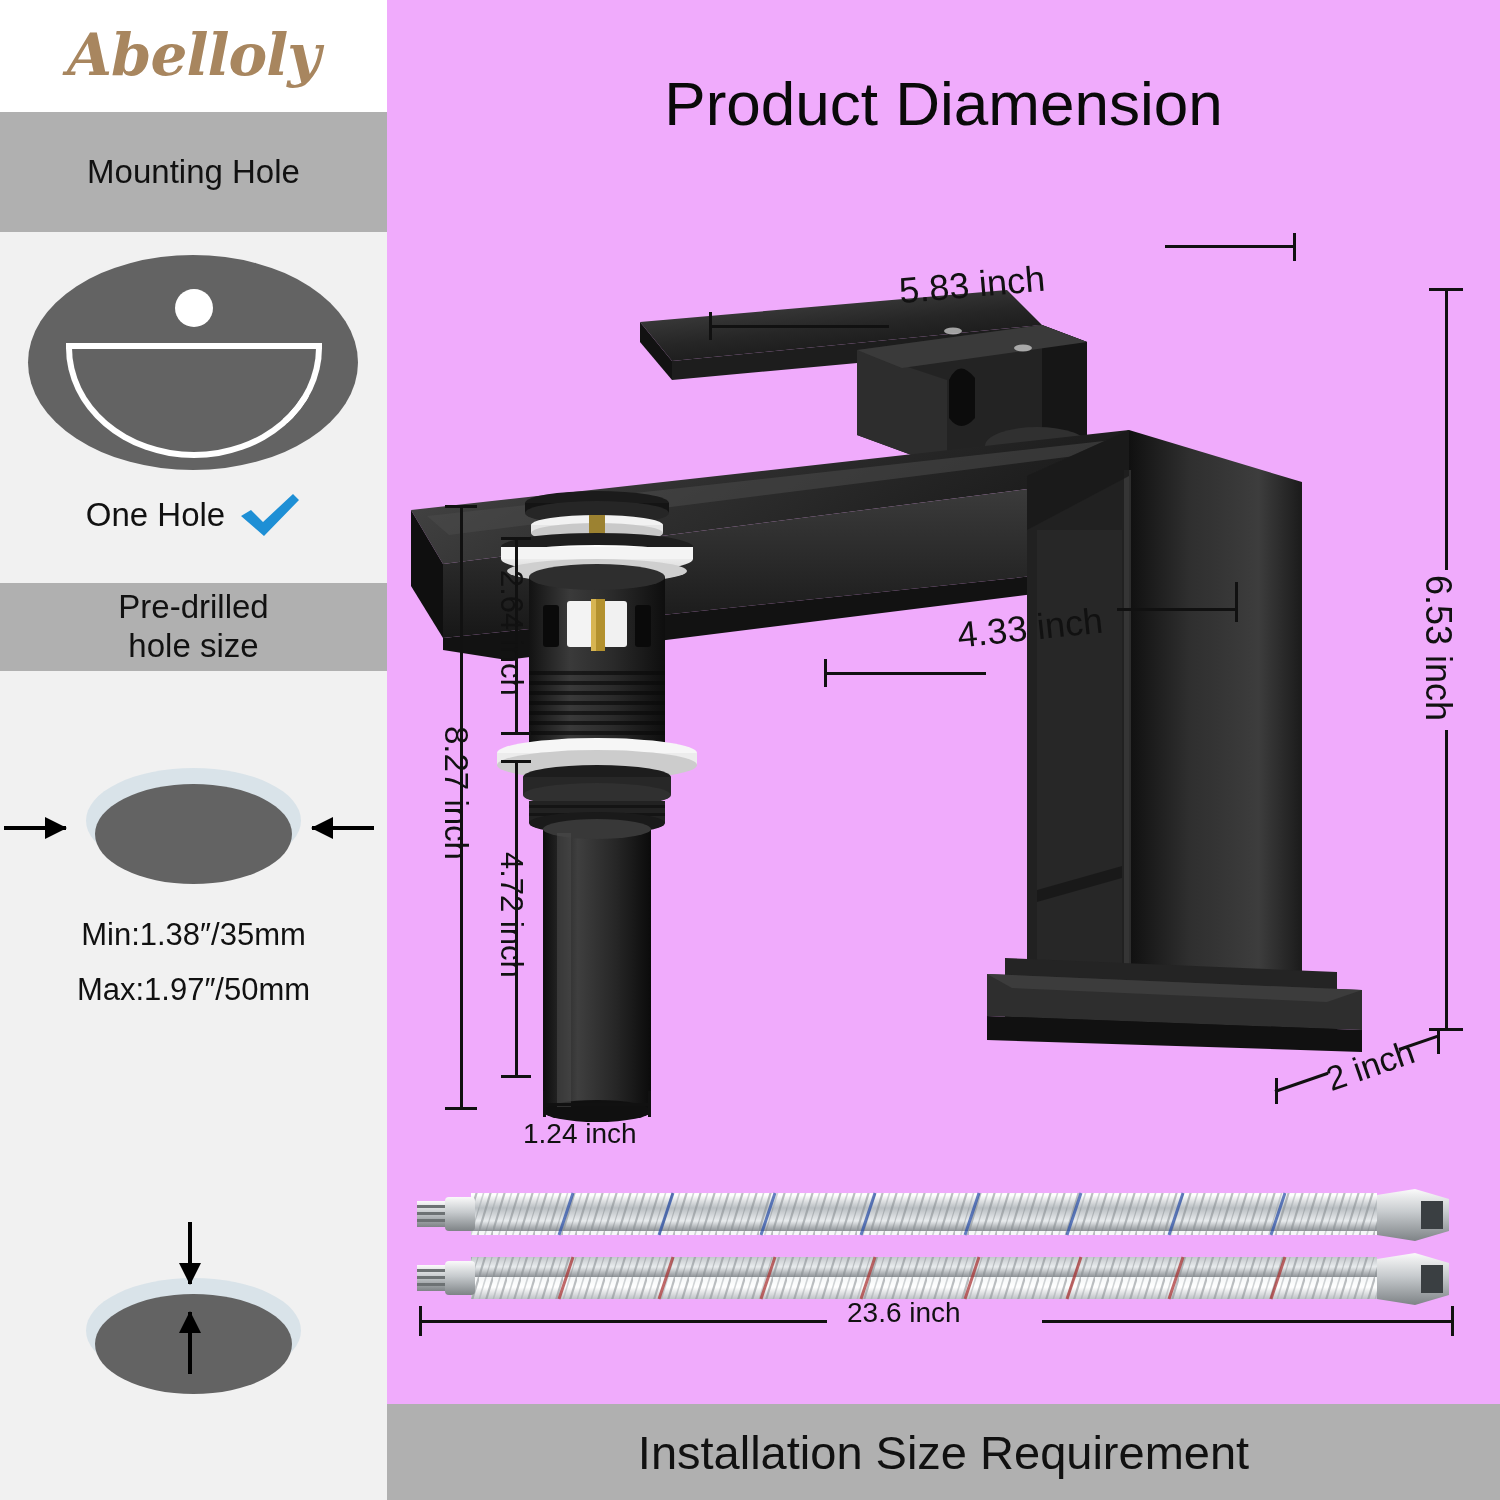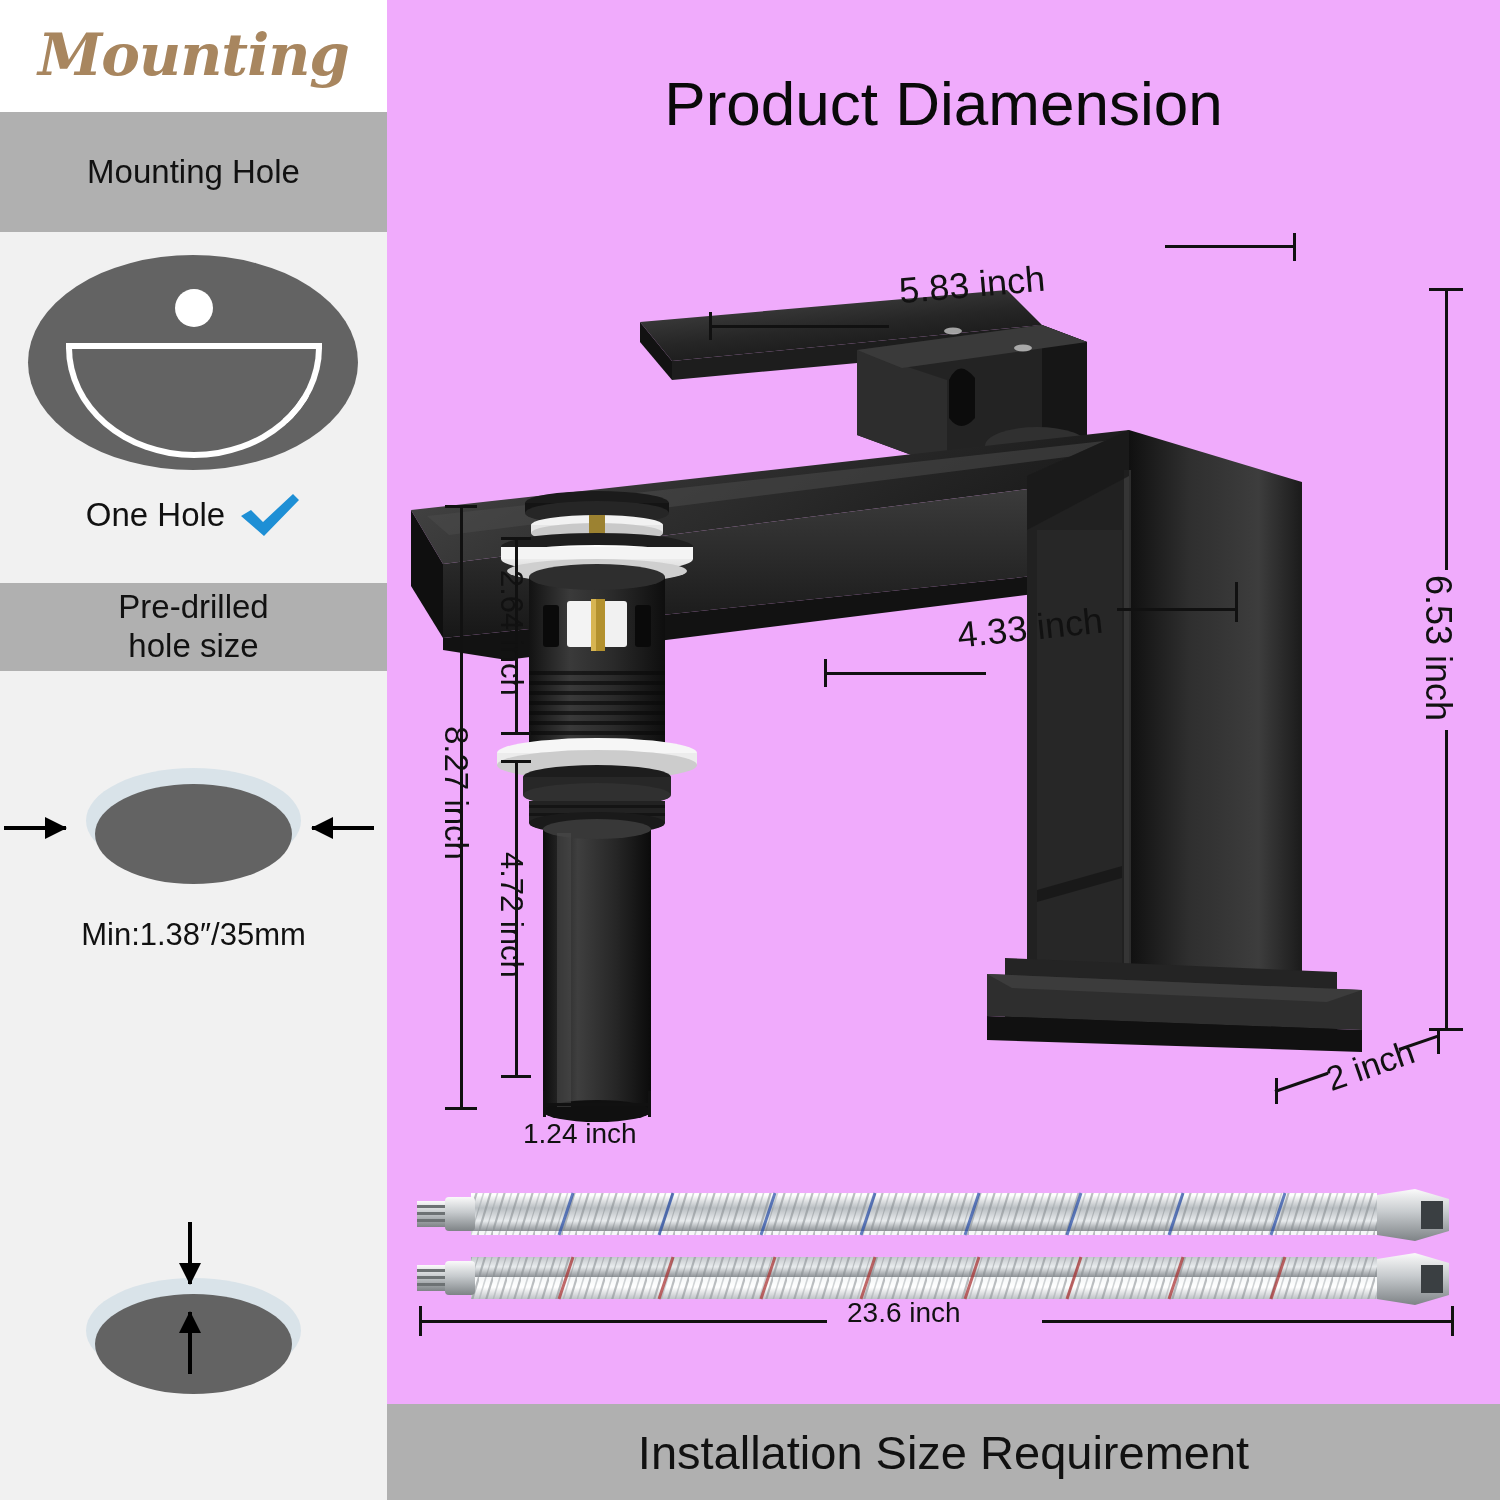--- a/index.html
+++ b/index.html
@@ -111,21 +111,21 @@
   svg { display:block; }
 </style>
 </head>
 <body>
 
 <div class="page">
 
   <div class="sidebar">
 
     <div class="logo-box">
-      <div class="logo-text">Mounting</div>
+      <div class="logo-text">Abelloly</div>
     </div>
 
     <div class="band b1">
       <span>Mounting Hole</span>
     </div>
 
     <div class="sink-wrap">
       <div class="sink-oval"></div>
       <div class="sink-hole"></div>
       <div class="sink-basin"></div>
@@ -148,20 +148,21 @@
     </div>
 
     <div class="hole-fig" style="left:86px; top:768px;">
       <div class="hole-rim"></div>
       <div class="hole-bore"></div>
     </div>
     <div class="arrow-h right" style="left:4px; top:826px; width:62px;"></div>
     <div class="arrow-h left" style="left:312px; top:826px; width:62px;"></div>
 
     <div class="hl-txt" style="top:917px;">Min:1.38″/35mm</div>
+    <div class="hl-txt" style="top:972px;">Max:1.97″/50mm</div>
 
 
     <div class="hole-fig" style="left:86px; top:1278px;">
       <div class="hole-rim"></div>
       <div class="hole-bore"></div>
     </div>
     <div class="arrow-v down" style="left:188px; top:1222px; height:62px;"></div>
     <div class="arrow-v up" style="left:188px; top:1312px; height:62px;"></div>
 
   </div>

